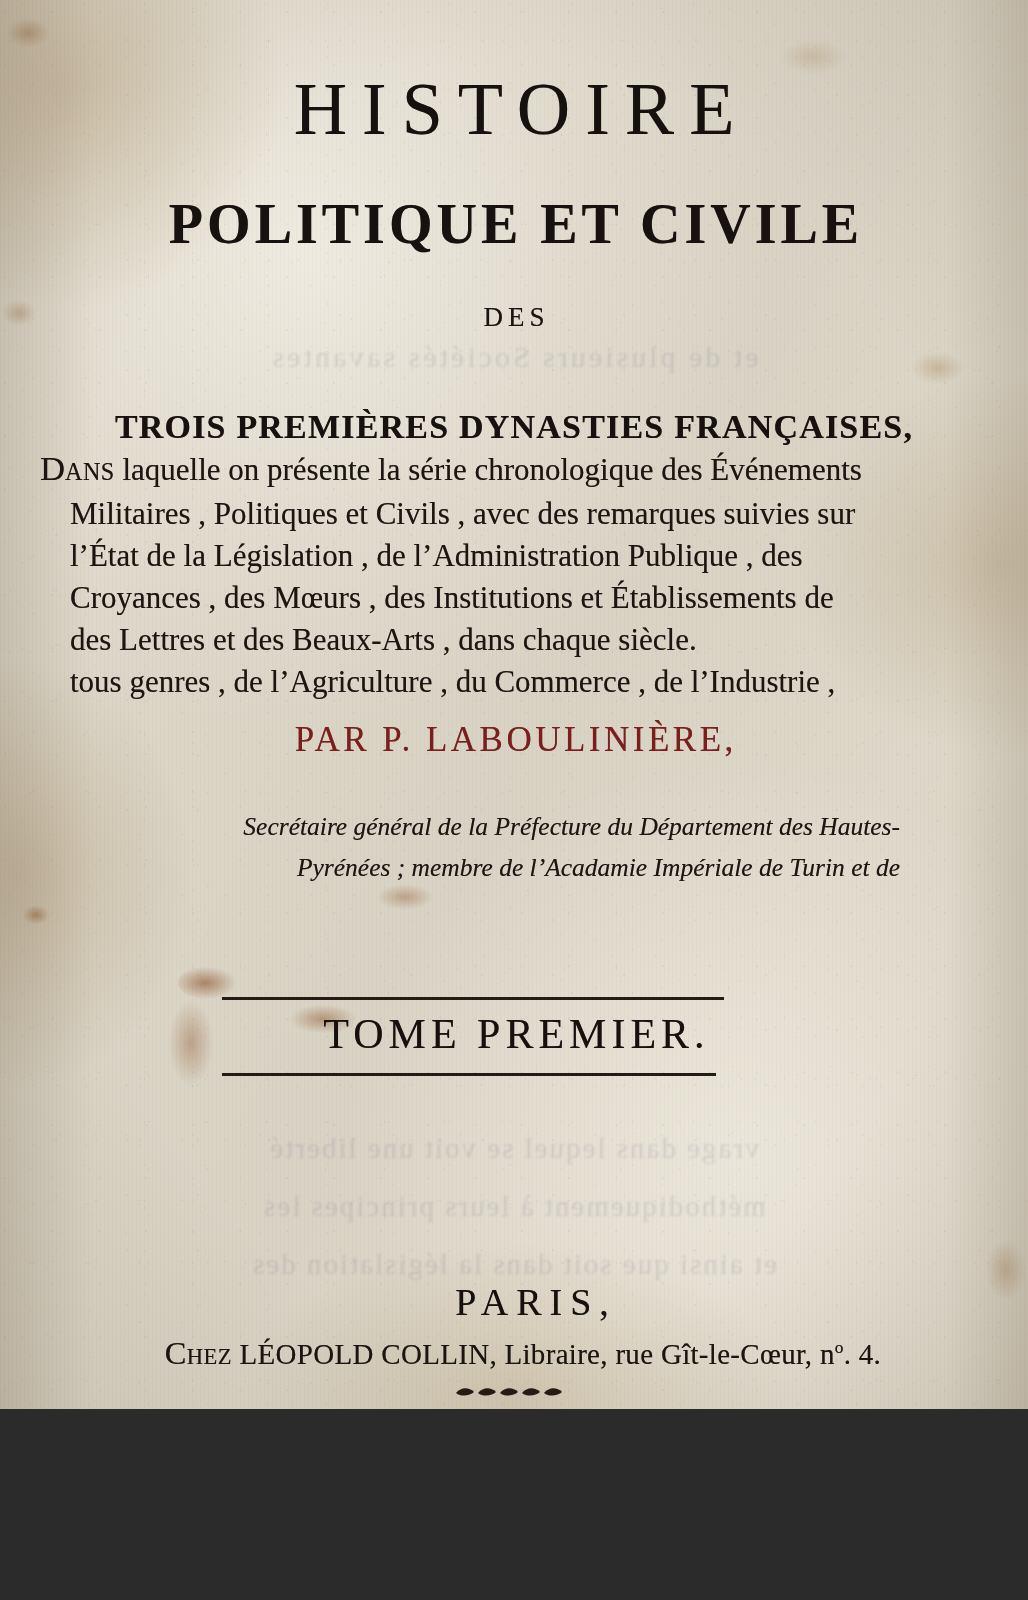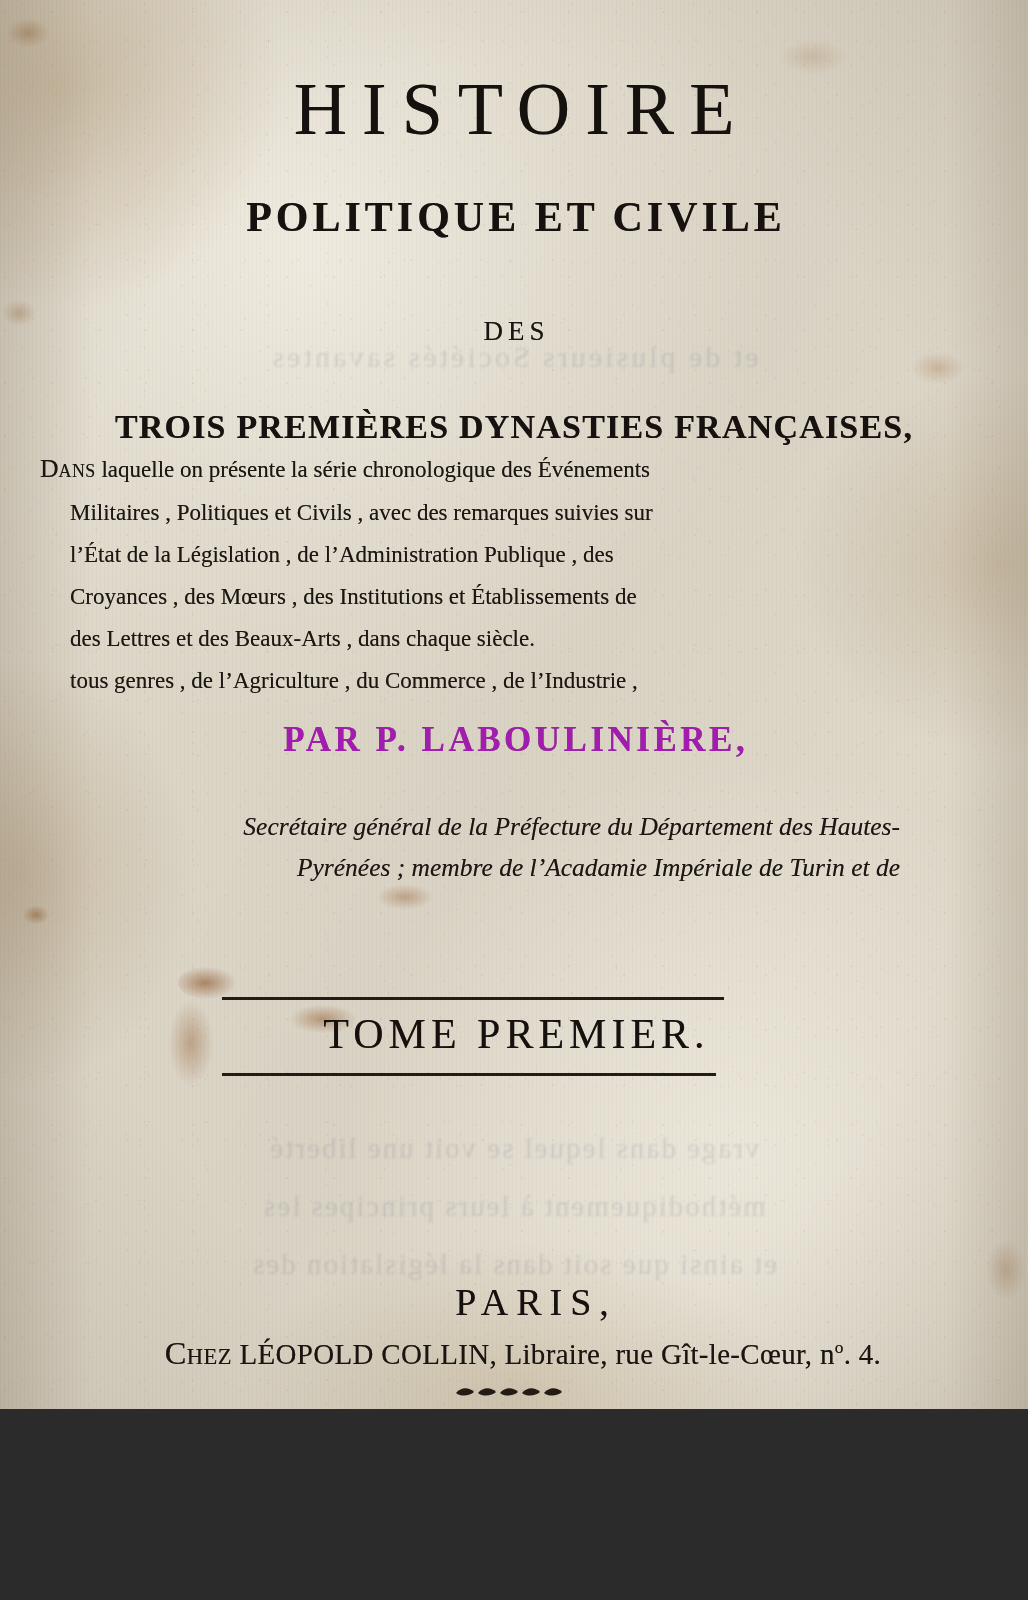--- a/index.html
+++ b/index.html
@@ -115,31 +115,31 @@
     letter-spacing: 15px;
     text-indent: 15px;
     font-weight: 400;
     line-height: 1;
     color: #15110e;
   }
 
   .t-sub1 {
     position: absolute;
     top: 196px; left: 0; right: 0;
-    font-size: 42px;
+    font-size: 56px;
     letter-spacing: 4px;
     text-indent: 4px;
     font-weight: 700;
     line-height: 1;
     color: #17120f;
   }
 
   .t-des {
     position: absolute;
-    top: 316px; left: 0; right: 0;
+    top: 302px; left: 0; right: 0;
     font-size: 27px;
     letter-spacing: 5px;
     text-indent: 5px;
     color: #1a1512;
   }
 
   .t-sub2 {
     position: absolute;
     top: 364px; left: 0; right: 0;
     font-size: 34px;
@@ -149,39 +149,39 @@
     color: #17120f;
     margin-top: 46px;
   }
 
   
   .para {
     position: absolute;
     top: 448px;
     left: 40px;
     width: 856px;
-    font-size: 23px;
+    font-size: 31px;
     line-height: 42px;
     text-align: justify;
     color: #1b1612;
   }
   .para .l { display: block; white-space: nowrap; }
   .para .l.ind { padding-left: 30px; }
   .smallcap { font-size: 0.78em; letter-spacing: 0.4px; }
   .dropcap { font-size: 1.12em; }
 
   .t-author {
     position: absolute;
     top: 722px; left: 0; right: 0;
     font-size: 35px;
     letter-spacing: 3.5px;
     text-indent: 3.5px;
-    font-weight: 700;
-    line-height: 1;
-    color: #a21caf;
+    font-weight: 400;
+    line-height: 1;
+    color: #7f1d1d;
   }
 
   .creds {
     position: absolute;
     top: 806px;
     left: 38px;
     width: 862px;
     font-style: italic;
     font-size: 25.5px;
     line-height: 41px;

